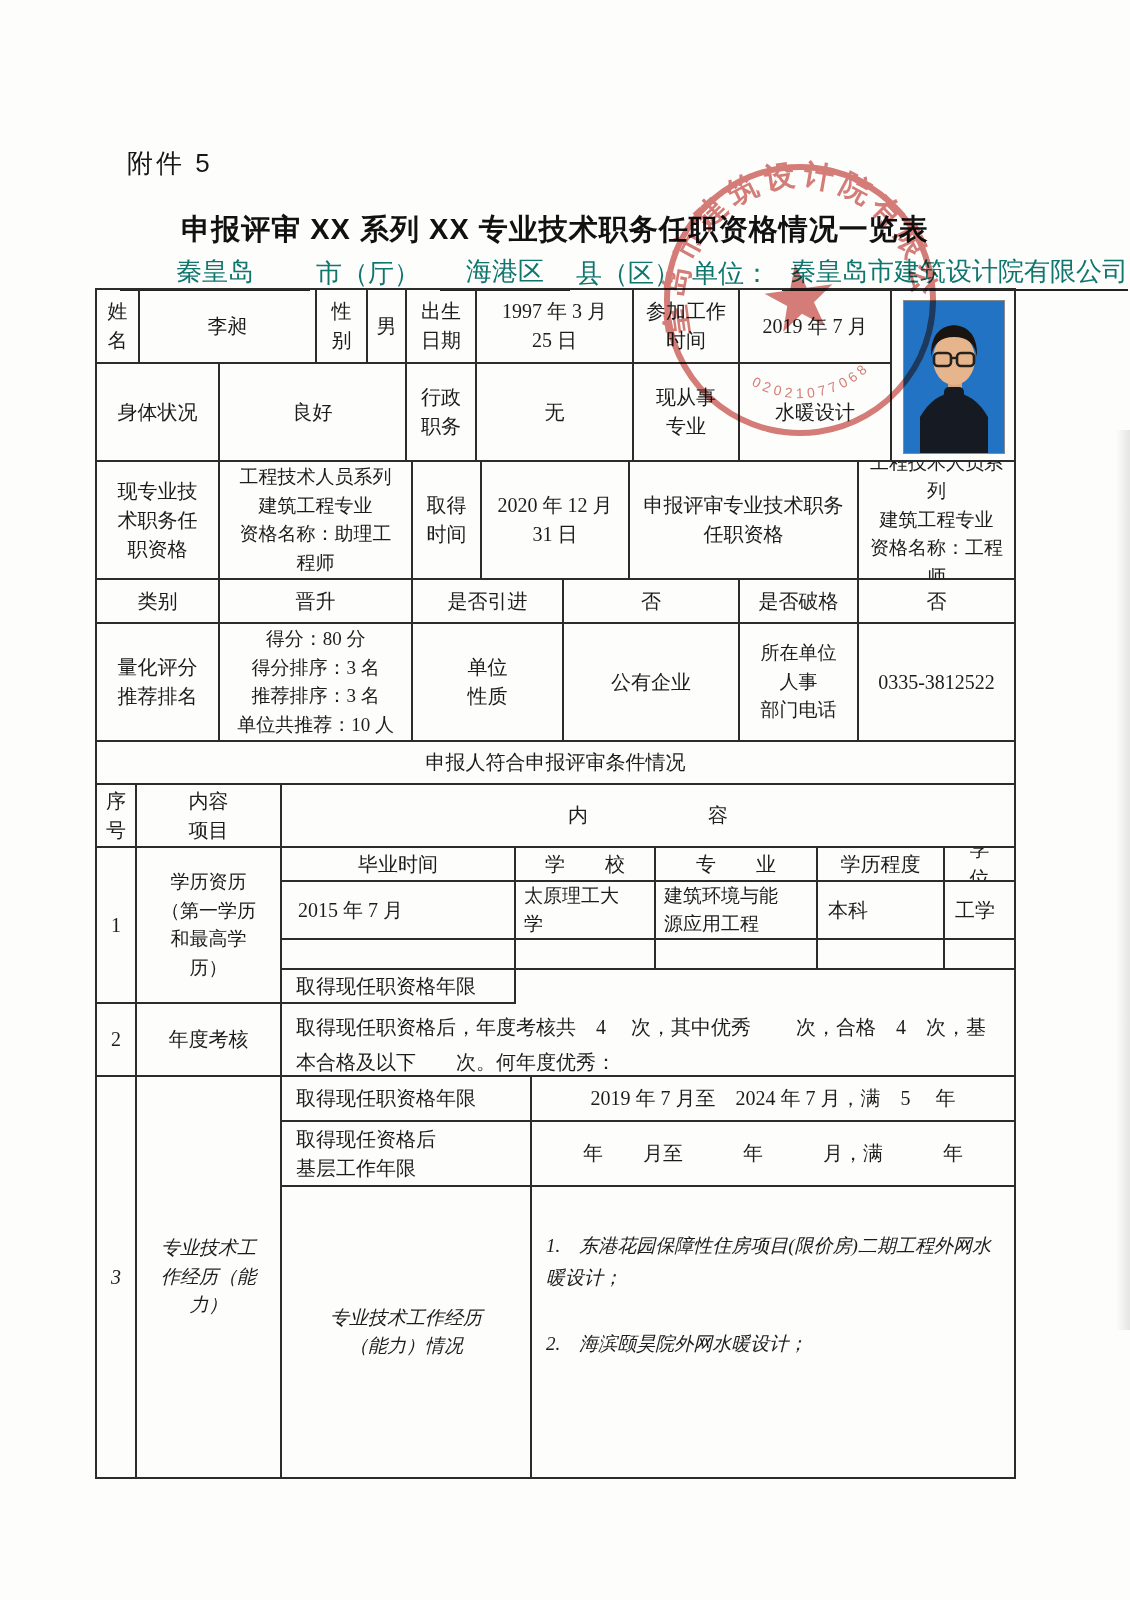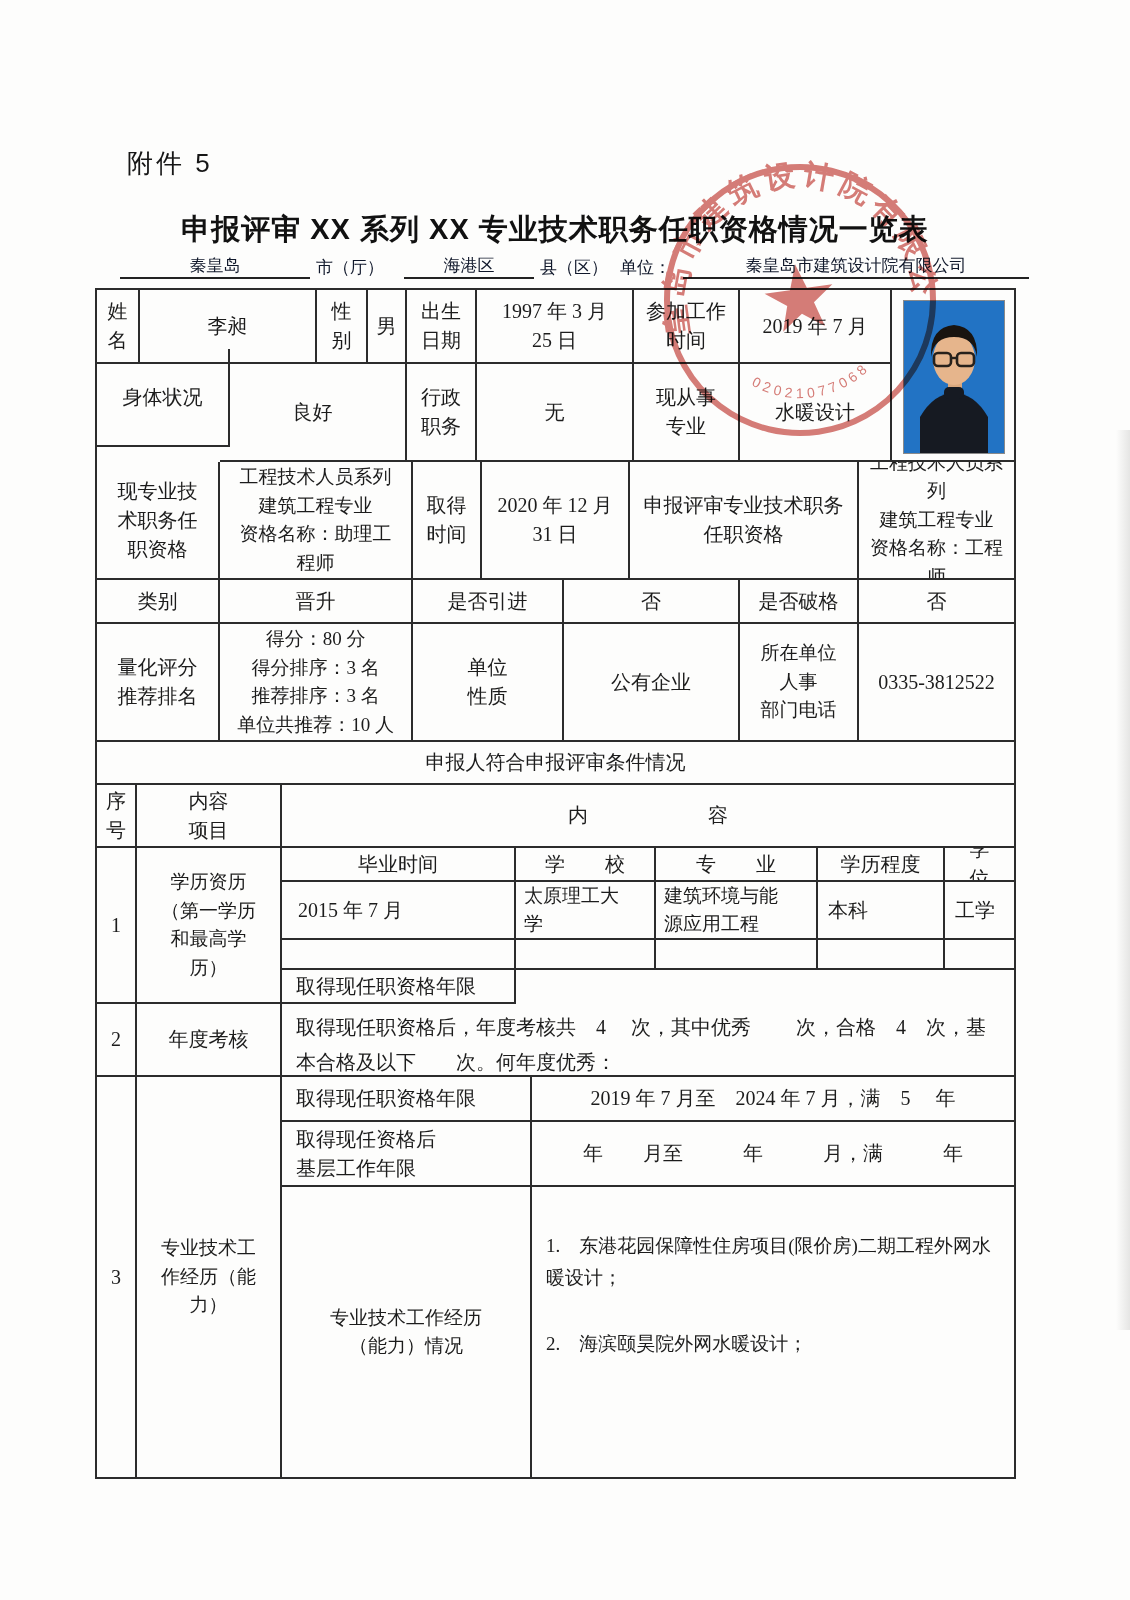--- a/index.html
+++ b/index.html
@@ -14,40 +14,40 @@
   .attachment{
     position:absolute;left:127px;top:146px;font-size:26px;letter-spacing:3px;
     font-family:"Liberation Sans","DejaVu Sans",sans-serif;color:#161616;
   }
   .title{
     position:absolute;left:0;top:210px;width:1110px;text-align:center;
     font-size:29px;font-weight:bold;letter-spacing:1px;
     font-family:"Liberation Sans","DejaVu Sans",sans-serif;color:#111;
   }
   .loc{
-    position:absolute;left:120px;top:254px;width:900px;font-size:17px;
-    display:flex;align-items:flex-end;white-space:nowrap;color:#0f172a;
+    position:absolute;left:120px;top:254px;width:900px;font-size:26px;
+    display:flex;align-items:flex-end;white-space:nowrap;color:#0f766e;
   }
   .loc .u{border-bottom:2px solid #222;text-align:center;}
   .loc .u-city{min-width:190px;}
   .loc .u-dist{min-width:130px;margin-left:14px;}
   .loc .u-unit{min-width:330px;margin-left:6px;padding:0 8px;}
   .loc .plain{margin:0 6px;}
 
   .tbl{position:absolute;left:95px;top:288px;width:917px;height:1187px;
     border:2px solid #2c2c2c;box-sizing:content-box;}
   .cell{
     position:absolute;box-sizing:border-box;
     border-right:2px solid #2c2c2c;border-bottom:2px solid #2c2c2c;
     display:flex;align-items:center;justify-content:center;
     text-align:center;font-size:20px;line-height:1.45;white-space:pre-line;
     color:#1c1c1c;padding:2px 4px;overflow:hidden;
   }
   .no-r{border-right:none!important;}
-  .no-b{border-bottom:none!important;}
+  .no-b{border-bottom:none!important;font-style:italic;}
   .al{justify-content:flex-start;text-align:left;}
   .at{align-items:flex-start;}
   .sm{font-size:19px;line-height:1.5;}
 
   .stamp{position:absolute;left:652px;top:152px;width:296px;height:296px;
     mix-blend-mode:multiply;opacity:.85;pointer-events:none;transform:rotate(-8deg);}
   .photo-wrap{position:absolute;left:903px;top:300px;width:100px;height:152px;
     border:1px solid #8a8a8a;}
 </style>
 </head>
@@ -78,21 +78,21 @@
     <div class="cell" style="left:271px;top:0;width:39px;height:74px">男</div>
     <div class="cell" style="left:310px;top:0;width:70px;height:74px">出生
 日期</div>
     <div class="cell" style="left:380px;top:0;width:157px;height:74px">1997 年 3 月
 25 日</div>
     <div class="cell" style="left:537px;top:0;width:106px;height:74px">参加工作
 时间</div>
     <div class="cell" style="left:643px;top:0;width:152px;height:74px">2019 年 7 月</div>
     <div class="cell no-r" style="left:795px;top:0;width:122px;height:172px"></div>
 
-    <div class="cell" style="left:0;top:59px;width:133px;height:98px">身体状况</div>
+    <div class="cell" style="left:0;top:74px;width:123px;height:98px">身体状况</div>
     <div class="cell" style="left:123px;top:74px;width:187px;height:98px">良好</div>
     <div class="cell" style="left:310px;top:74px;width:70px;height:98px">行政
 职务</div>
     <div class="cell" style="left:380px;top:74px;width:157px;height:98px">无</div>
     <div class="cell" style="left:537px;top:74px;width:106px;height:98px">现从事
 专业</div>
     <div class="cell" style="left:643px;top:74px;width:152px;height:98px">水暖设计</div>
 
     <div class="cell" style="left:0;top:172px;width:123px;height:118px">现专业技
 术职务任

